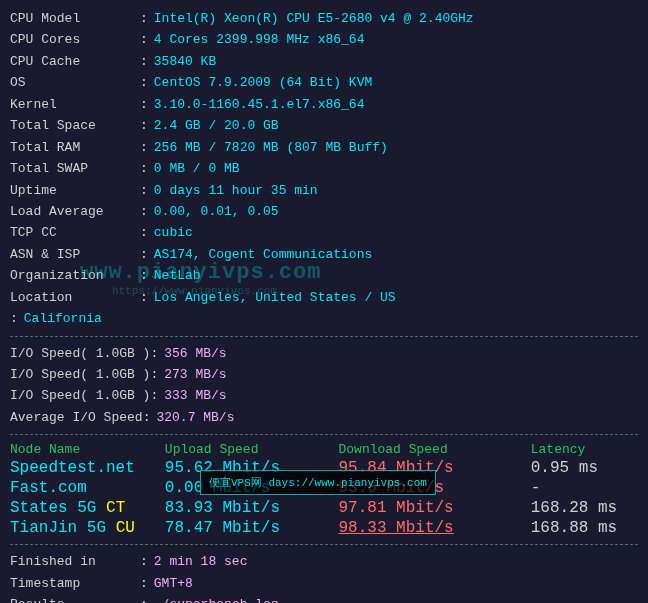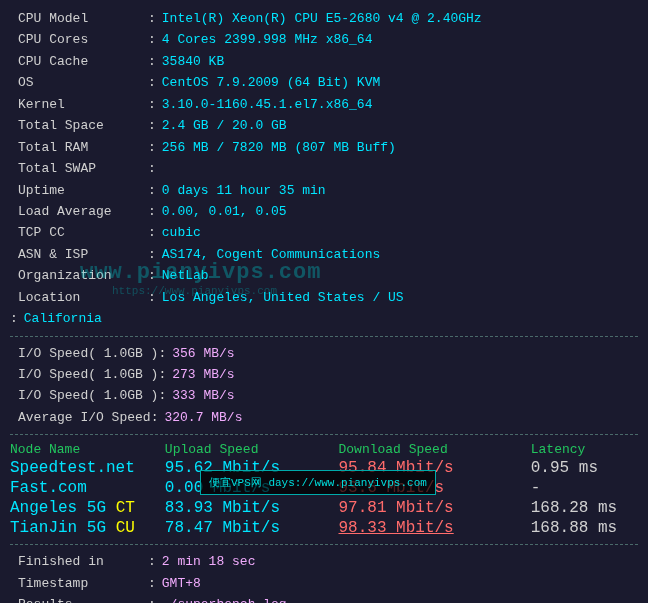--- a/index.html
+++ b/index.html
@@ -18,21 +18,20 @@
       margin-bottom: 4px;
     }
     .info-row {
       display: flex;
       line-height: 1.65;
     }
     .label {
       color: #d0d0d0;
       min-width: 130px;
       flex-shrink: 0;
-      margin-left: 8px;
     }
     .colon {
       color: #d0d0d0;
       margin-right: 6px;
       flex-shrink: 0;
     }
     .value-cyan { color: #00e5ff; }
     .value-white { color: #f0abfc; }
     .divider {
       border: none;
@@ -126,20 +125,21 @@
       <span class="value-cyan">2.4 GB / 20.0 GB</span>
     </div>
     <div class="info-row">
       <span class="label">Total RAM</span>
       <span class="colon">:</span>
       <span class="value-cyan">256 MB / 7820 MB (807 MB Buff)</span>
     </div>
     <div class="info-row">
       <span class="label">Total SWAP</span>
       <span class="colon">:</span>
+      <span class="value-cyan">0 MB / 0 MB</span>
     </div>
     <div class="info-row">
       <span class="label">Uptime</span>
       <span class="colon">:</span>
       <span class="value-cyan">0 days 11 hour 35 min</span>
     </div>
     <div class="info-row">
       <span class="label">Load Average</span>
       <span class="colon">:</span>
       <span class="value-cyan">0.00, 0.01, 0.05</span>
@@ -214,21 +214,21 @@
           <td style="color: rgb(255, 107, 107);">95.84 Mbit/s</td>
           <td style="color: rgb(208, 208, 208);">0.95 ms</td>
         </tr>
         <tr>
           <td style="color: rgb(0, 229, 255);">Fast.com</td>
           <td style="color: rgb(0, 229, 255);">0.00 Mbit/s</td>
           <td style="color: rgb(255, 107, 107);">93.6 Mbit/s</td>
           <td style="color: rgb(208, 208, 208);">-</td>
         </tr>
         <tr>
-          <td style="color: rgb(0, 229, 255);"><span style="color:#00e5ff">Angeles 5G</span> <span style="color:#ffff00">CT</span></td>
+          <td style="color: rgb(0, 229, 255);"><span style="color:#00e5ff">States 5G</span> <span style="color:#ffff00">CT</span></td>
           <td style="color: rgb(0, 229, 255);">83.93 Mbit/s</td>
           <td style="color: rgb(255, 107, 107);">97.81 Mbit/s</td>
           <td style="color: rgb(208, 208, 208);">168.28 ms</td>
         </tr>
         <tr>
           <td style="color: rgb(0, 229, 255);"><span style="color:#00e5ff">TianJin 5G</span> <span style="color:#ffff00">CU</span></td>
           <td style="color: rgb(0, 229, 255);">78.47 Mbit/s</td>
           <td style="color: rgb(255, 107, 107); text-decoration: underline;">98.33 Mbit/s</td>
           <td style="color: rgb(208, 208, 208);">168.88 ms</td>
         </tr>

